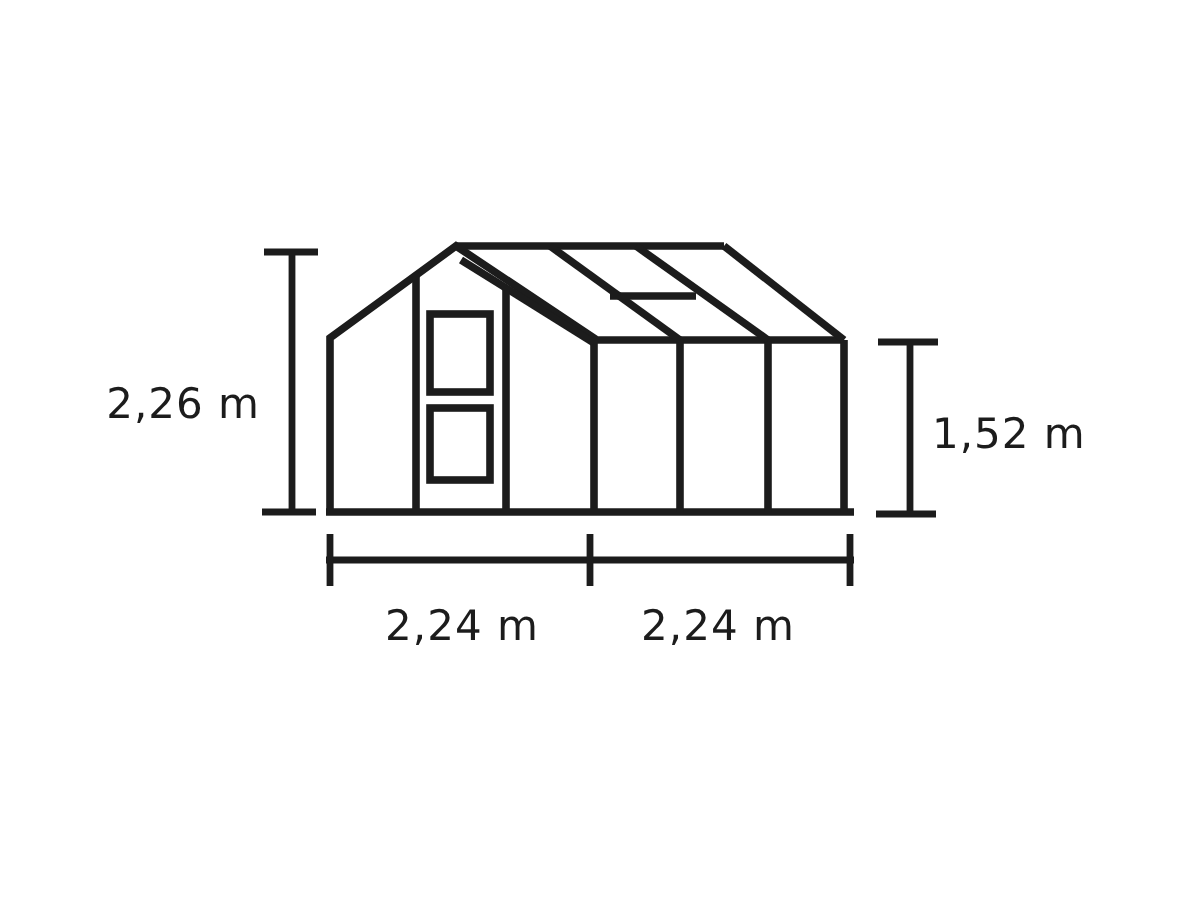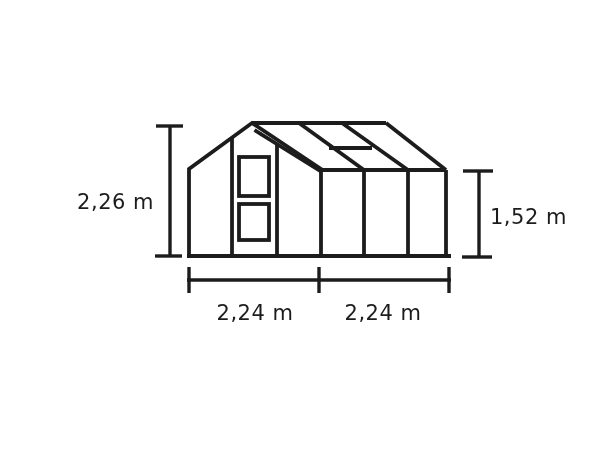--- a/index.html
+++ b/index.html
@@ -7,21 +7,20 @@
     padding: 0;
     background: #ffffff;
   }
   .page {
     position: relative;
     width: 576px;
     height: 450px;
     background: var(--paper, #ffffff);
     overflow: hidden;
     font-family: "DejaVu Sans", "Liberation Sans", sans-serif;
-    margin-left: 24px;
   }
   svg { display: block; }
   .stroke {
     stroke: var(--ink, #1c1c1c);
     fill: none;
     stroke-linecap: butt;
     stroke-linejoin: miter;
   }
   .draw  { stroke-width: 3.8px; }
   .dim   { stroke-width: 3.4px; }

